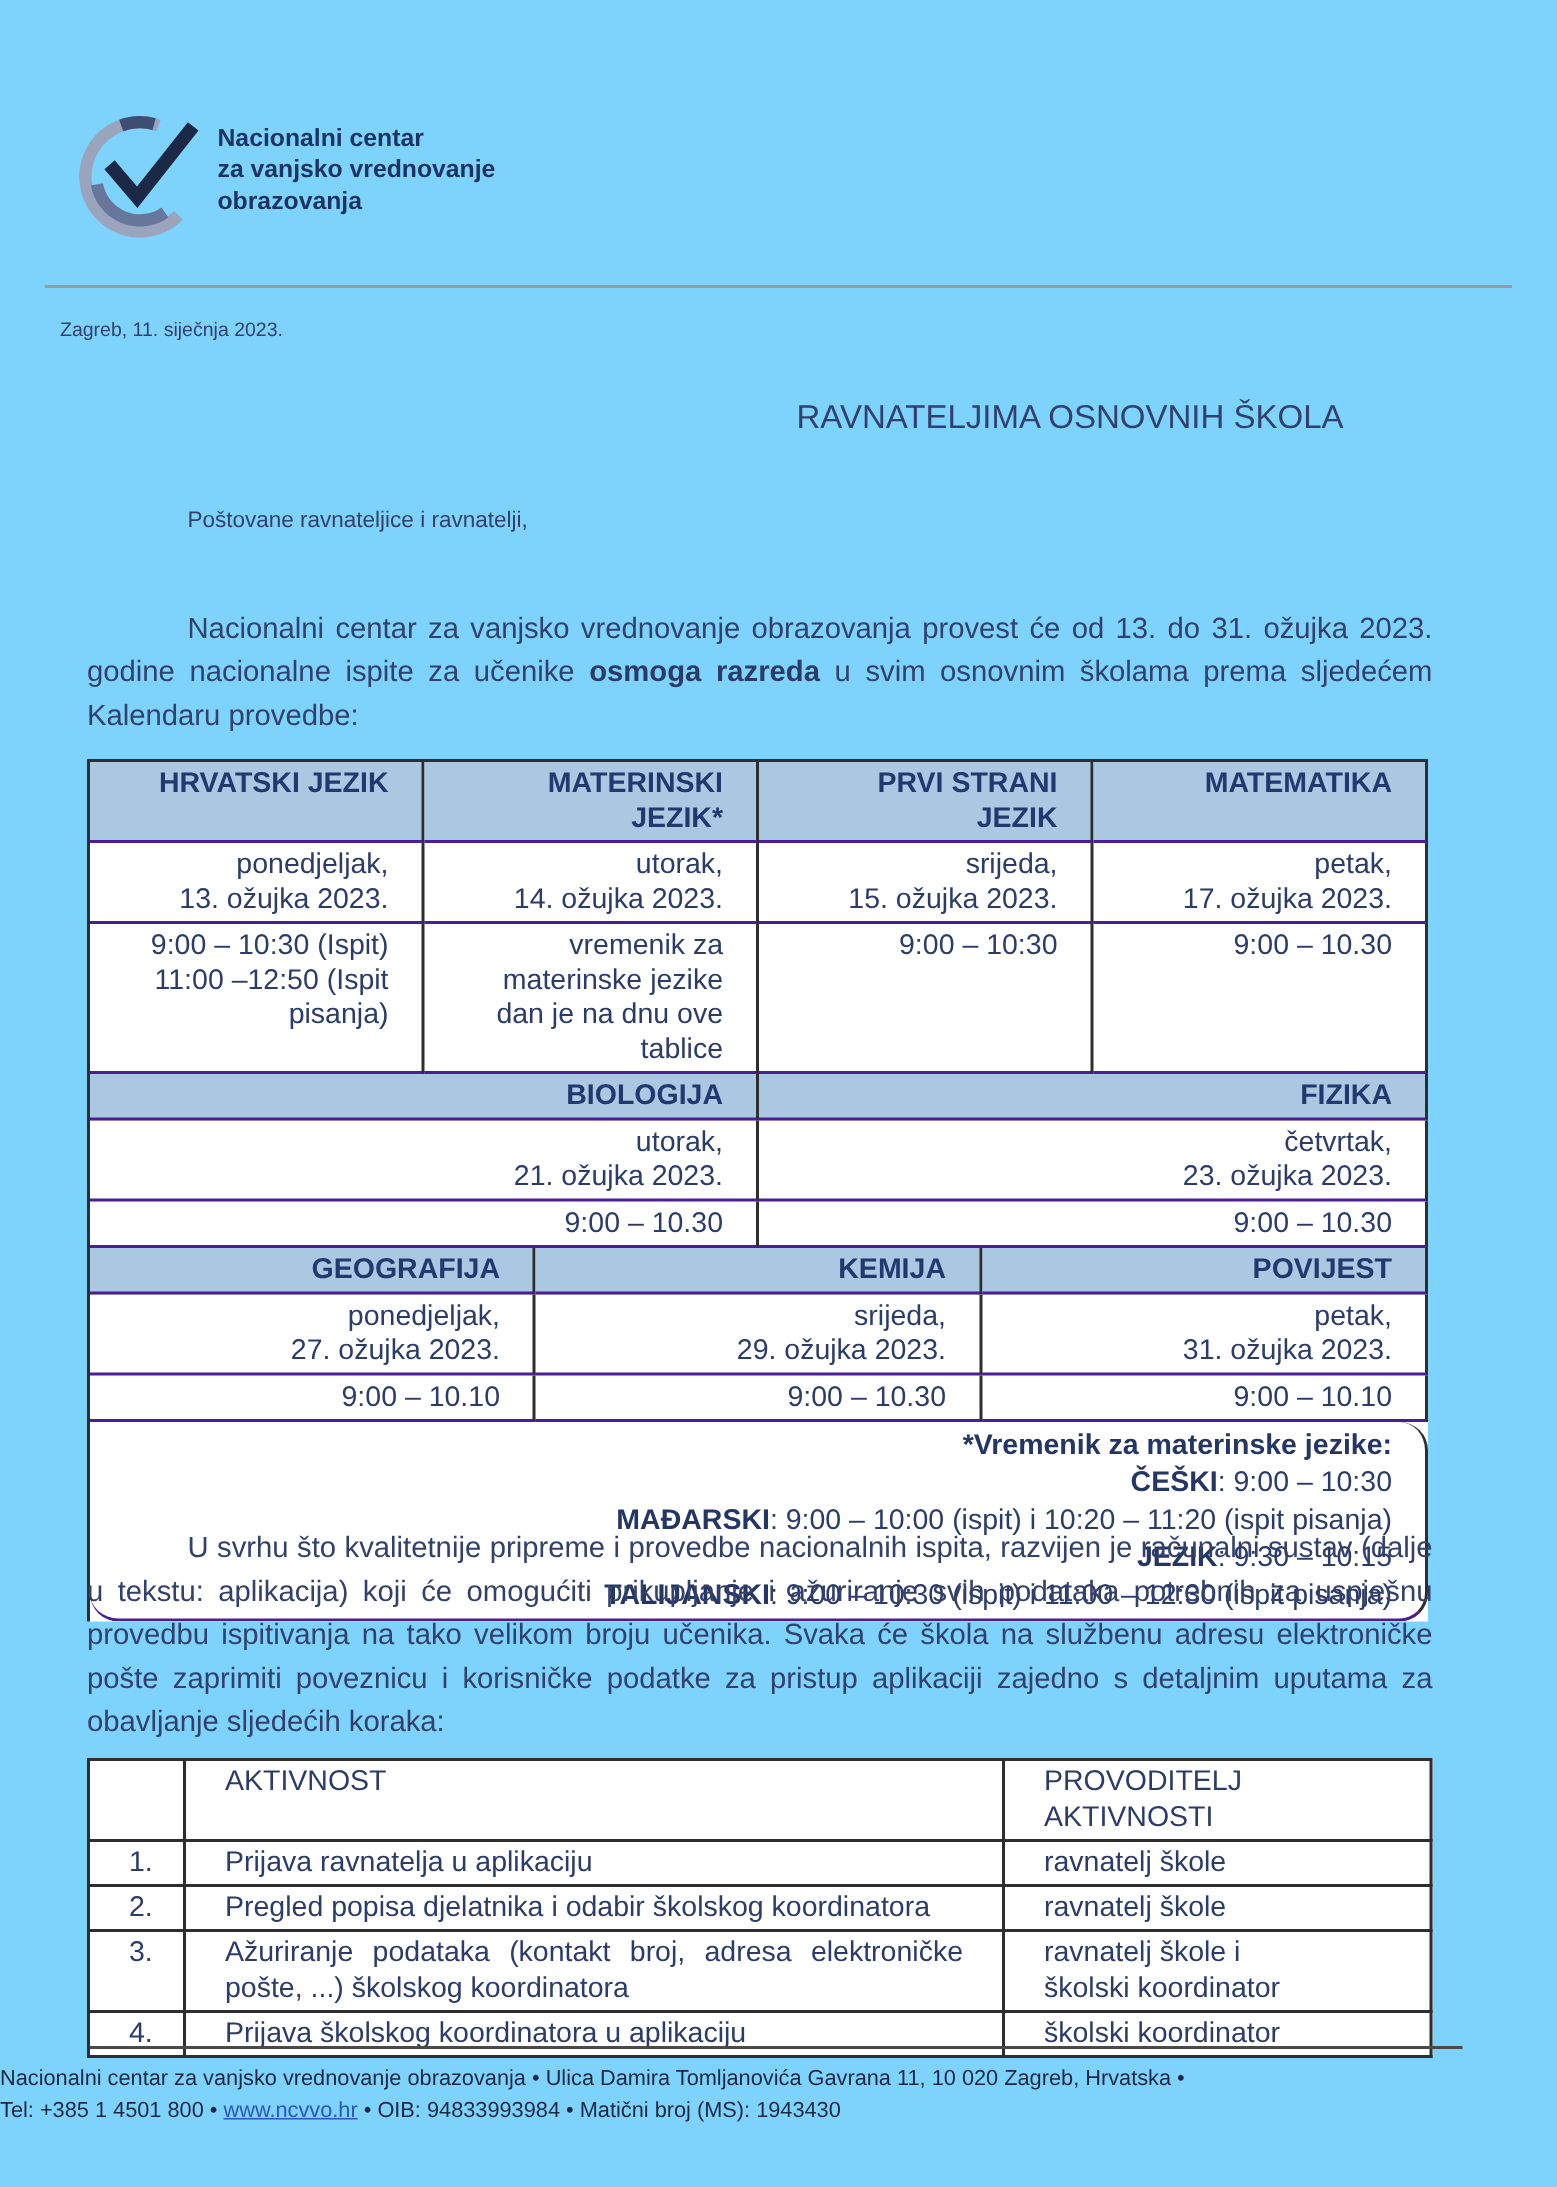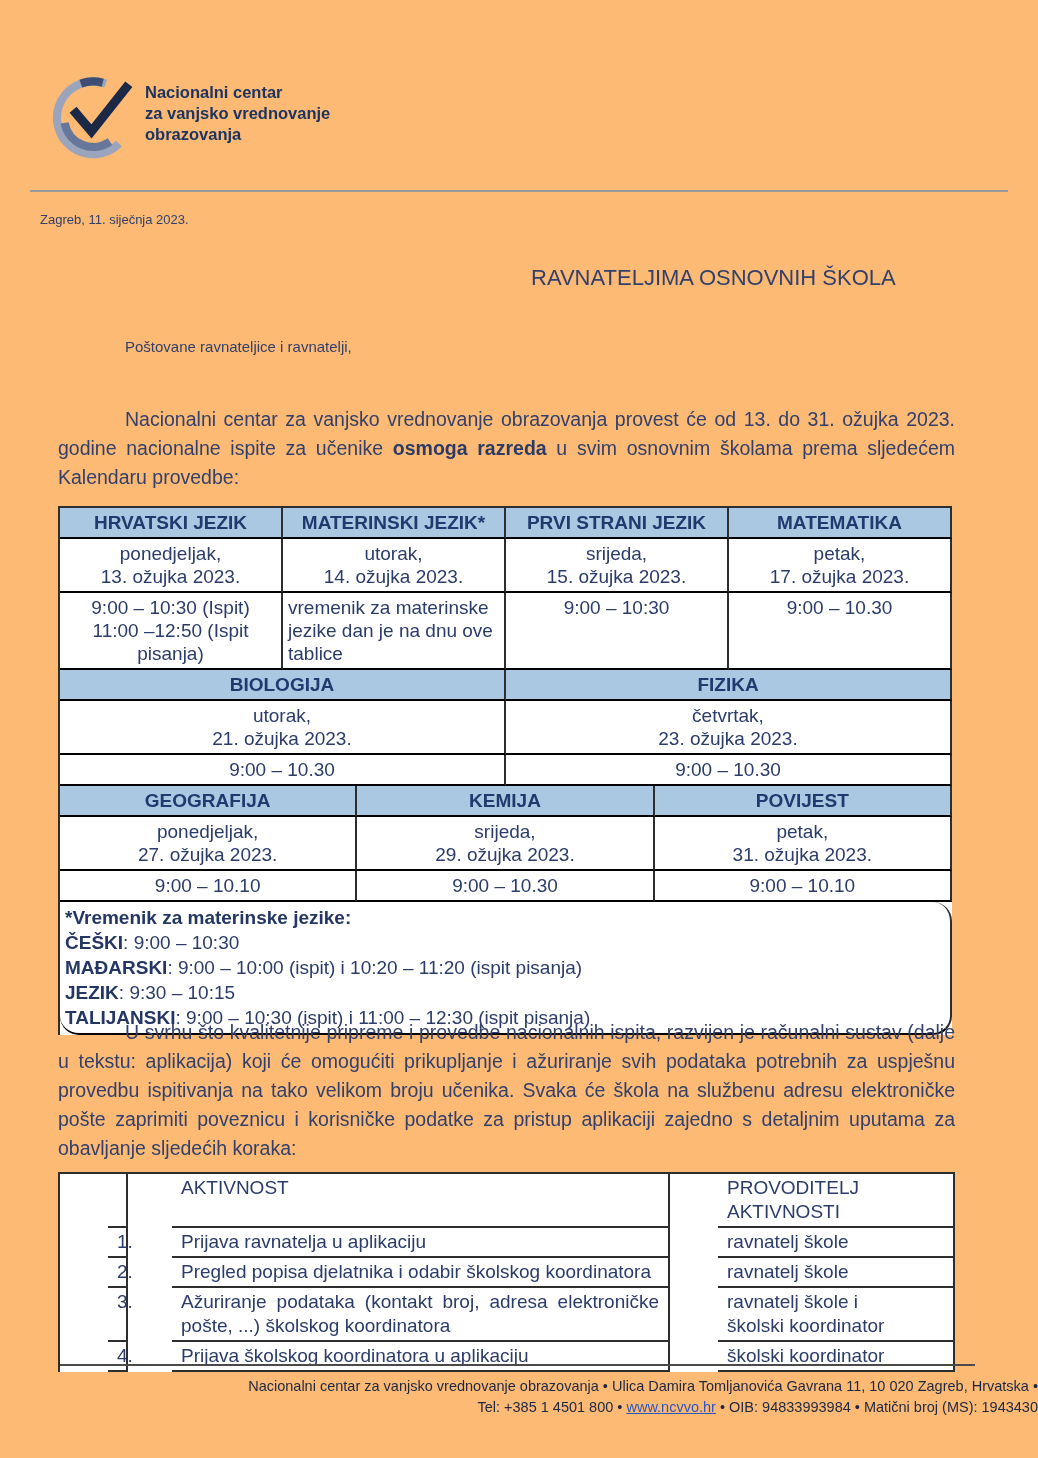--- a/index.html
+++ b/index.html
@@ -1,19 +1,19 @@
 <!DOCTYPE html>
 <html><head>
 <meta charset="utf-8">
 <style>
   html,body{margin:0;padding:0;background:#e8e8e8;}
   .page{
     position:relative;
     width:1038px;height:1458px;
-    background:#fdba74;
+    background:#7dd3fc;
     font-family:"Liberation Sans", sans-serif;
     color:#33406b;
     overflow:hidden;
   }
   
   .logo-svg{position:absolute;left:50px;top:66px;}
   .logo-text{
     position:absolute;left:145px;top:82px;
     font-size:16.5px;font-weight:bold;line-height:21px;color:#1d3461;
   }
@@ -31,42 +31,42 @@
   .para b{color:#2c3a66;}
 
   
   .cal{
     position:absolute;left:58px;top:506px;width:892px;
     display:grid;grid-template-columns:repeat(12,1fr);
     border:2px solid #2e2e2e;border-right:none;border-bottom:none;
     font-size:19px;line-height:23px;text-align:center;color:#2c3c6a;
     background:#fff;
   }
-  .cal>div{border-right:2px solid #2e2e2e;border-bottom:2px solid #000000;padding:3px 5px;}
+  .cal>div{border-right:2px solid #2e2e2e;border-bottom:2px solid #4c1d95;padding:3px 22px;text-align:right;}
   .c3{grid-column:span 3}.c4{grid-column:span 4}.c6{grid-column:span 6}.c12{grid-column:span 12}
   .hd{background:#abc8e2;color:#1e3a6e;font-weight:bold;padding:2px 4px;font-size:19px;}
   .note{text-align:left;}
   .fn{text-align:left;padding:4px 9px;line-height:25px;border-radius:19px;}
   .fn b{color:#243764;}
 
   
   .act{
     position:absolute;left:58px;top:1172px;width:895px;
     display:grid;grid-template-columns:64px 546px 1fr;
     border:2px solid #2e2e2e;border-right:none;border-bottom:none;
     font-size:19px;line-height:24px;color:#2c3c6a;background:#fff;
   }
-  .act>div{border-right:2px solid #2e2e2e;border-bottom:2px solid #2e2e2e;padding:2px 9px;margin-left:48px;}
+  .act>div{border-right:2px solid #2e2e2e;border-bottom:2px solid #2e2e2e;padding:2px 26px;}
   .act .just{text-align:justify;}
 
   
   .rule-bottom{position:absolute;left:60px;top:1364px;width:915px;height:2px;background:#4a4a4a;}
   .footer{
     position:absolute;left:0;top:1376px;width:1038px;
-    text-align:right;font-size:14.5px;line-height:21px;color:#1c2742;
+    text-align:left;font-size:14.5px;line-height:21px;color:#1c2742;
   }
   .footer a{color:#2b56c0;text-decoration:underline;}
 </style>
 </head>
 <body>
 
 <div class="page">
 
   <svg class="logo-svg" width="92" height="100" viewBox="0 0 100 110">
     <path d="M60.7,19.4 A40,40 0 1 0 75.3,85.3" fill="none" stroke="#9aa5bd" stroke-width="9"></path>

